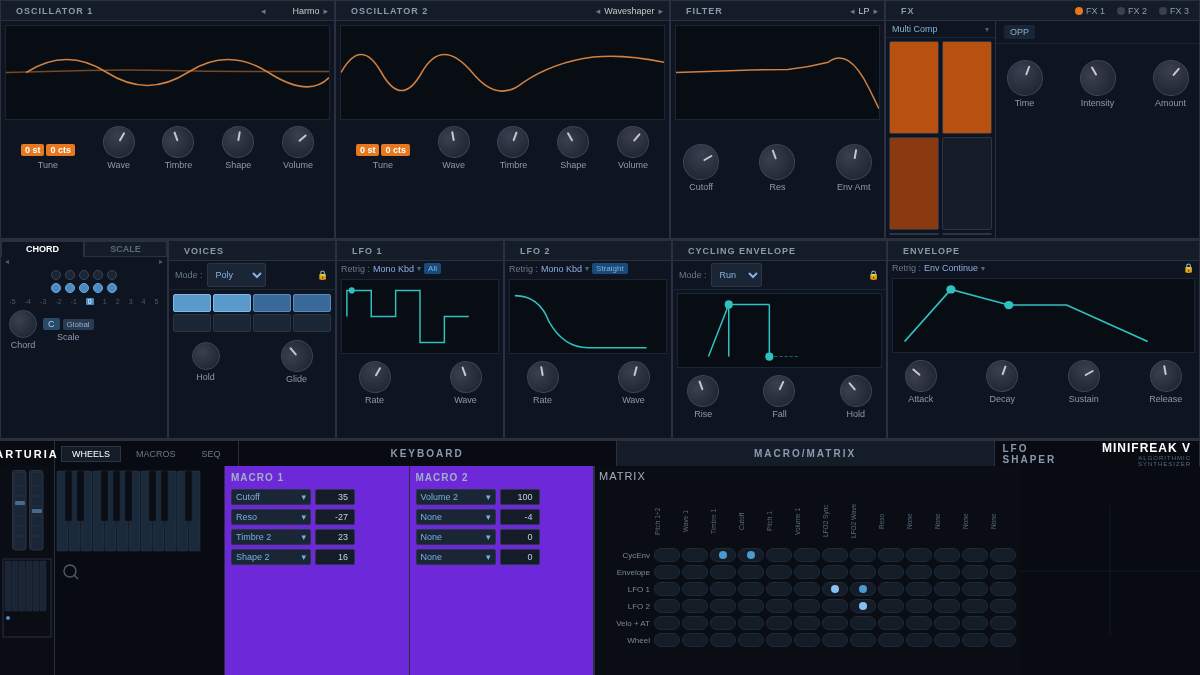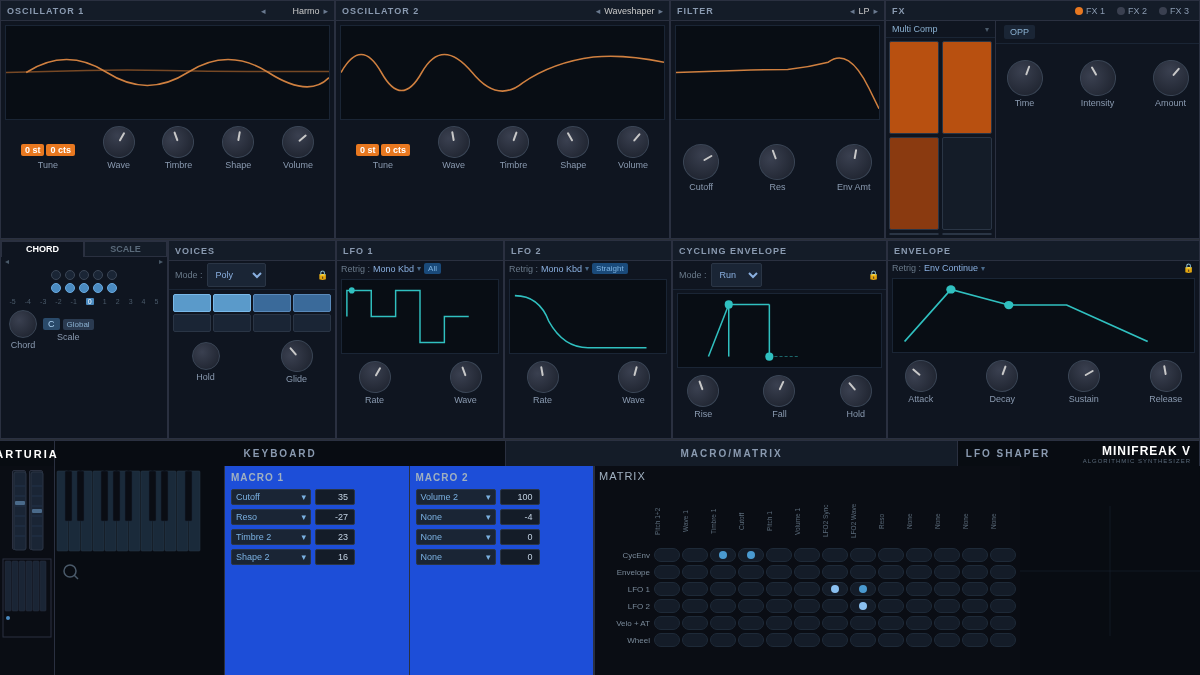--- a/index.html
+++ b/index.html
@@ -39,20 +39,21 @@
       background: #141c28;
       border-bottom: 1px solid #2a3040;
       height: 20px;
     }
     .panel-title {
       font-size: 9px;
       font-weight: bold;
       color: #8a9ab0;
       letter-spacing: 1px;
       text-transform: uppercase;
+      margin-left: 9px;
     }
     .nav-arrows {
       display: flex;
       align-items: center;
       gap: 4px;
       font-size: 9px;
       color: #6a7a90;
     }
     .nav-arrows span { cursor: pointer; }
     .waveform-display {
@@ -381,21 +382,21 @@
       border: 1px solid #2a3545;
       height: 18px;
       border-radius: 2px;
     }
     .voice-cell.active { background: #3a6a9a; border-color: #5a8aba; }
     .voice-cell.bright { background: #5a9aca; border-color: #7abaea; }
 
     
     .macro-section {
       width: 560px;
-      background: #1d4ed8;
+      background: #6d28d9;
       border-right: 1px solid #2a3040;
       display: flex;
     }
     .macro-panel {
       flex: 1;
       border-right: 1px solid #2a3040;
       padding: 6px;
     }
     .macro-title {
       font-size: 10px;
@@ -883,20 +884,25 @@
           <span class="knob-label">Release</span>
         </div>
       </div>
     </div>
   </div>
 
   <div class="bottom-section">
     <div class="bottom-bar">
       <div class="bottom-bar-section" style="width:55px;">
         <span style="font-size:11px;font-weight:bold;color:#fff;letter-spacing:2px;">ARTURIA</span>
+      </div>
+      <div style="display:flex;align-items:center;gap:4px;padding:0 6px;border-right:1px solid #2a3040;height:100%;">
+        <div class="tab-bar-item active">WHEELS</div>
+        <div class="tab-bar-item">MACROS</div>
+        <div class="tab-bar-item">SEQ</div>
       </div>
       <div style="flex:1;display:flex;align-items:center;justify-content:center;border-right:1px solid #2a3040;height:100%;">
         <span style="font-size:10px;font-weight:bold;color:#8a9ab0;letter-spacing:2px;">KEYBOARD</span>
       </div>
       <div style="flex:1;display:flex;align-items:center;justify-content:center;border-right:1px solid #2a3040;height:100%;background:#141c28;">
         <span style="font-size:10px;font-weight:bold;color:#8a9ab0;letter-spacing:2px;">MACRO/MATRIX</span>
       </div>
       <div style="flex:0.5;display:flex;align-items:center;justify-content:space-between;padding:0 8px;border-right:1px solid #2a3040;height:100%;">
         <span style="font-size:10px;font-weight:bold;color:#8a9ab0;letter-spacing:2px;">LFO SHAPER</span>
         <div style="text-align:right;">

